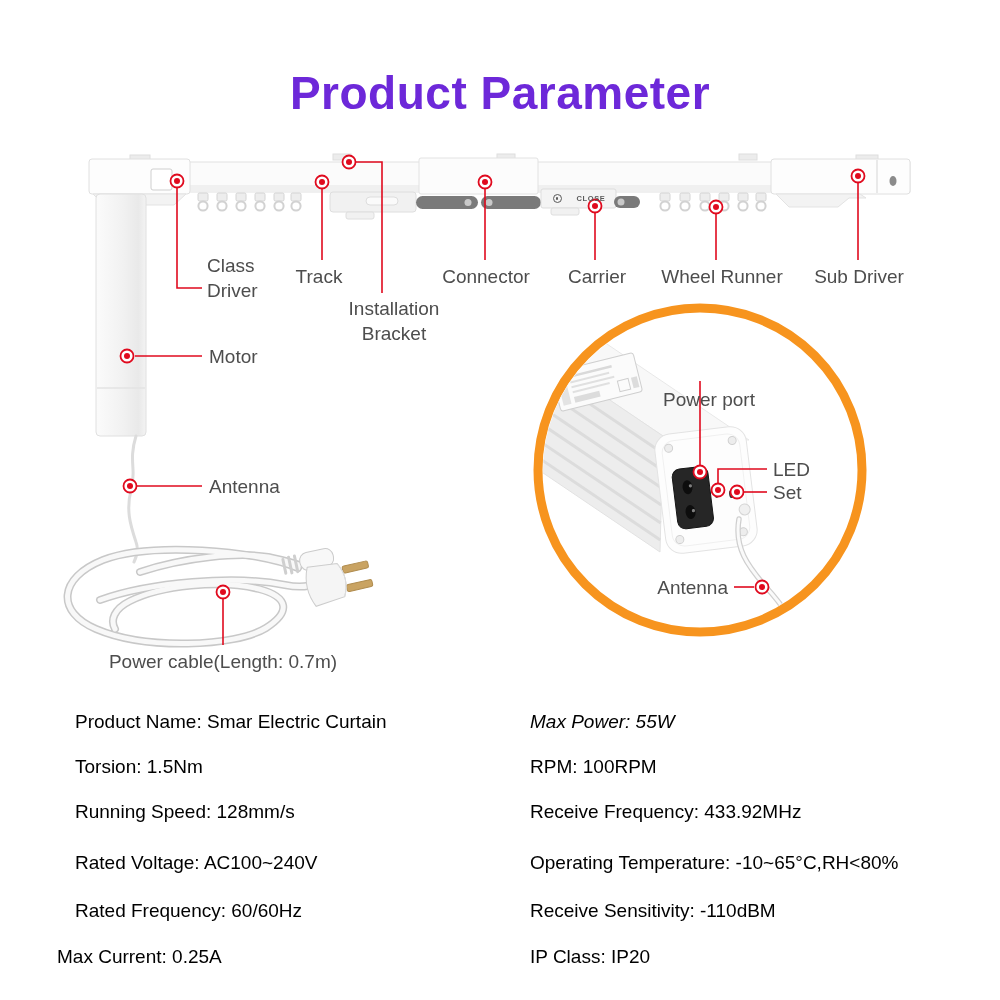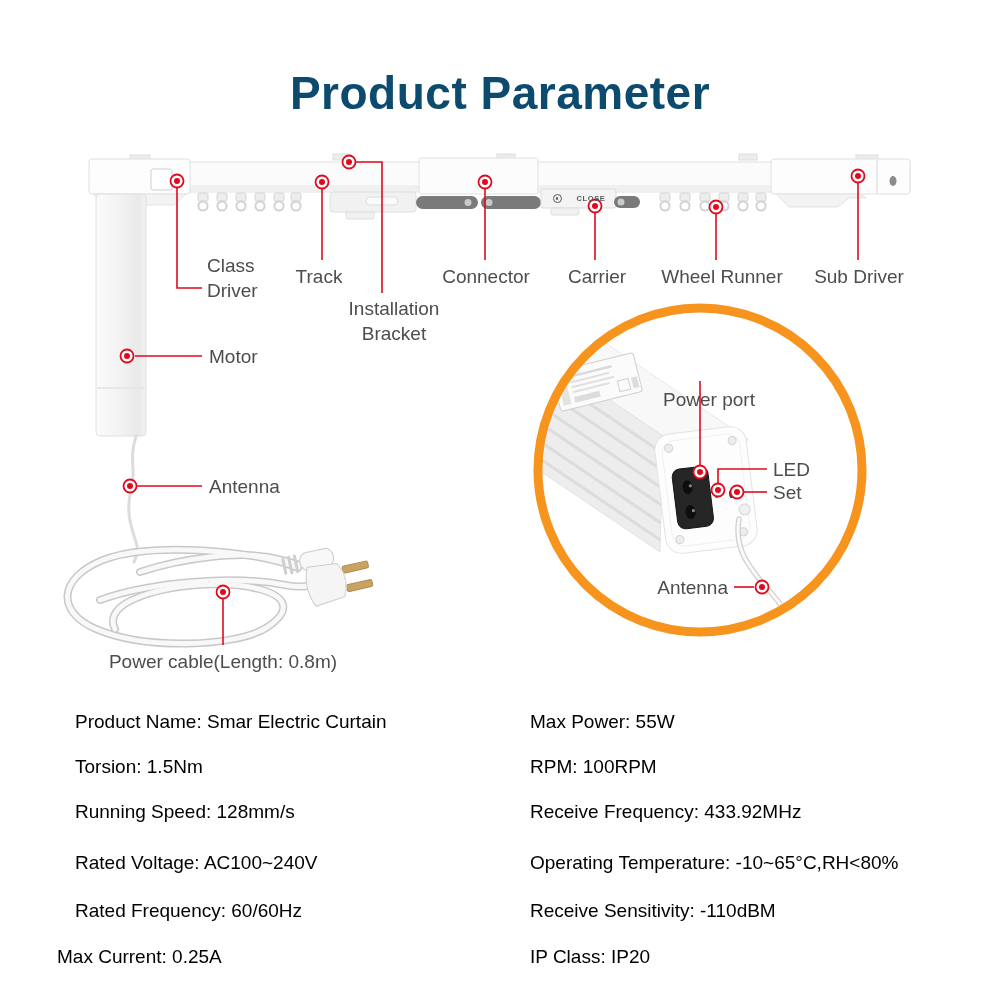--- a/index.html
+++ b/index.html
@@ -1,19 +1,19 @@
 <!DOCTYPE html>
 <html><head>
 <meta charset="utf-8">
 <style>
   html,body{margin:0;padding:0;background:#fff;}
   .canvas{position:relative;width:1000px;height:1000px;background:#fff;overflow:hidden;
           font-family:"Liberation Sans","DejaVu Sans",sans-serif;}
   .title{position:absolute;top:66px;left:0;width:1000px;margin:0;text-align:center;
-         font-size:46px;font-weight:bold;color:#0c4a6e;letter-spacing:.5px;}
+         font-size:46px;font-weight:bold;color:#6d28d9;letter-spacing:.5px;}
   svg{position:absolute;top:0;left:0;}
   .lbl{position:absolute;font-size:19px;color:#4d4d4d;white-space:nowrap;line-height:25px;}
   .c{transform:translate(-50%,-50%);text-align:center;}
   .l{transform:translate(0,-50%);}
   .r{transform:translate(-100%,-50%);}
   .wrap{white-space:normal;}
   .carrier-mark{position:absolute;left:544px;top:190px;width:70px;height:17px;
      display:flex;align-items:center;justify-content:center;gap:15px;
      font-size:7.5px;font-weight:bold;letter-spacing:.6px;color:#5a5a5a;}
   .close-icon{width:7px;height:7px;border:1px solid #5a5a5a;border-radius:50%;
@@ -237,33 +237,33 @@
   <div class="lbl c" style="left:486px;top:276px;">Connector</div>
   <div class="lbl c" style="left:597px;top:276px;">Carrier</div>
   <div class="lbl c" style="left:722px;top:276px;">Wheel Runner</div>
   <div class="lbl c" style="left:859px;top:276px;">Sub Driver</div>
   <div class="lbl l" style="left:209px;top:356px;">Motor</div>
   <div class="lbl l" style="left:209px;top:486px;">Antenna</div>
   <div class="lbl c" style="left:709px;top:371px;margin-top:28px;">Power port</div>
   <div class="lbl l" style="left:773px;top:469px;">LED</div>
   <div class="lbl l" style="left:773px;top:492px;">Set</div>
   <div class="lbl r" style="left:728px;top:587px;">Antenna</div>
-  <div class="lbl c" style="left:223px;top:661px;">Power cable(Length: 0.8m)</div>
+  <div class="lbl c" style="left:223px;top:661px;">Power cable(Length: 0.7m)</div>
 
   <div class="carrier-mark">
     <span class="close-icon"></span>
     <span>CLOSE</span>
   </div>
 
   <div class="spec" style="left:75px;top:697px;">Product Name: Smar Electric Curtain</div>
   <div class="spec" style="left:75px;top:742px;">Torsion: 1.5Nm</div>
   <div class="spec" style="left:75px;top:787px;">Running Speed: 128mm/s</div>
   <div class="spec" style="left:75px;top:838px;">Rated Voltage: AC100~240V</div>
   <div class="spec" style="left:75px;top:886px;">Rated Frequency: 60/60Hz</div>
   <div class="spec" style="left:57px;top:932px;">Max Current: 0.25A</div>
-  <div class="spec" style="left:530px;top:697px;">Max Power: 55W</div>
+  <div class="spec" style="left:530px;top:697px;font-style:italic;">Max Power: 55W</div>
   <div class="spec" style="left:530px;top:742px;">RPM: 100RPM</div>
   <div class="spec" style="left:530px;top:787px;">Receive Frequency: 433.92MHz</div>
   <div class="spec" style="left:530px;top:838px;">Operating Temperature: -10~65°C,RH&lt;80%</div>
   <div class="spec" style="left:530px;top:886px;">Receive Sensitivity: -110dBM</div>
   <div class="spec" style="left:530px;top:932px;">IP Class: IP20</div>
 
 </div>
 
 </body></html>

